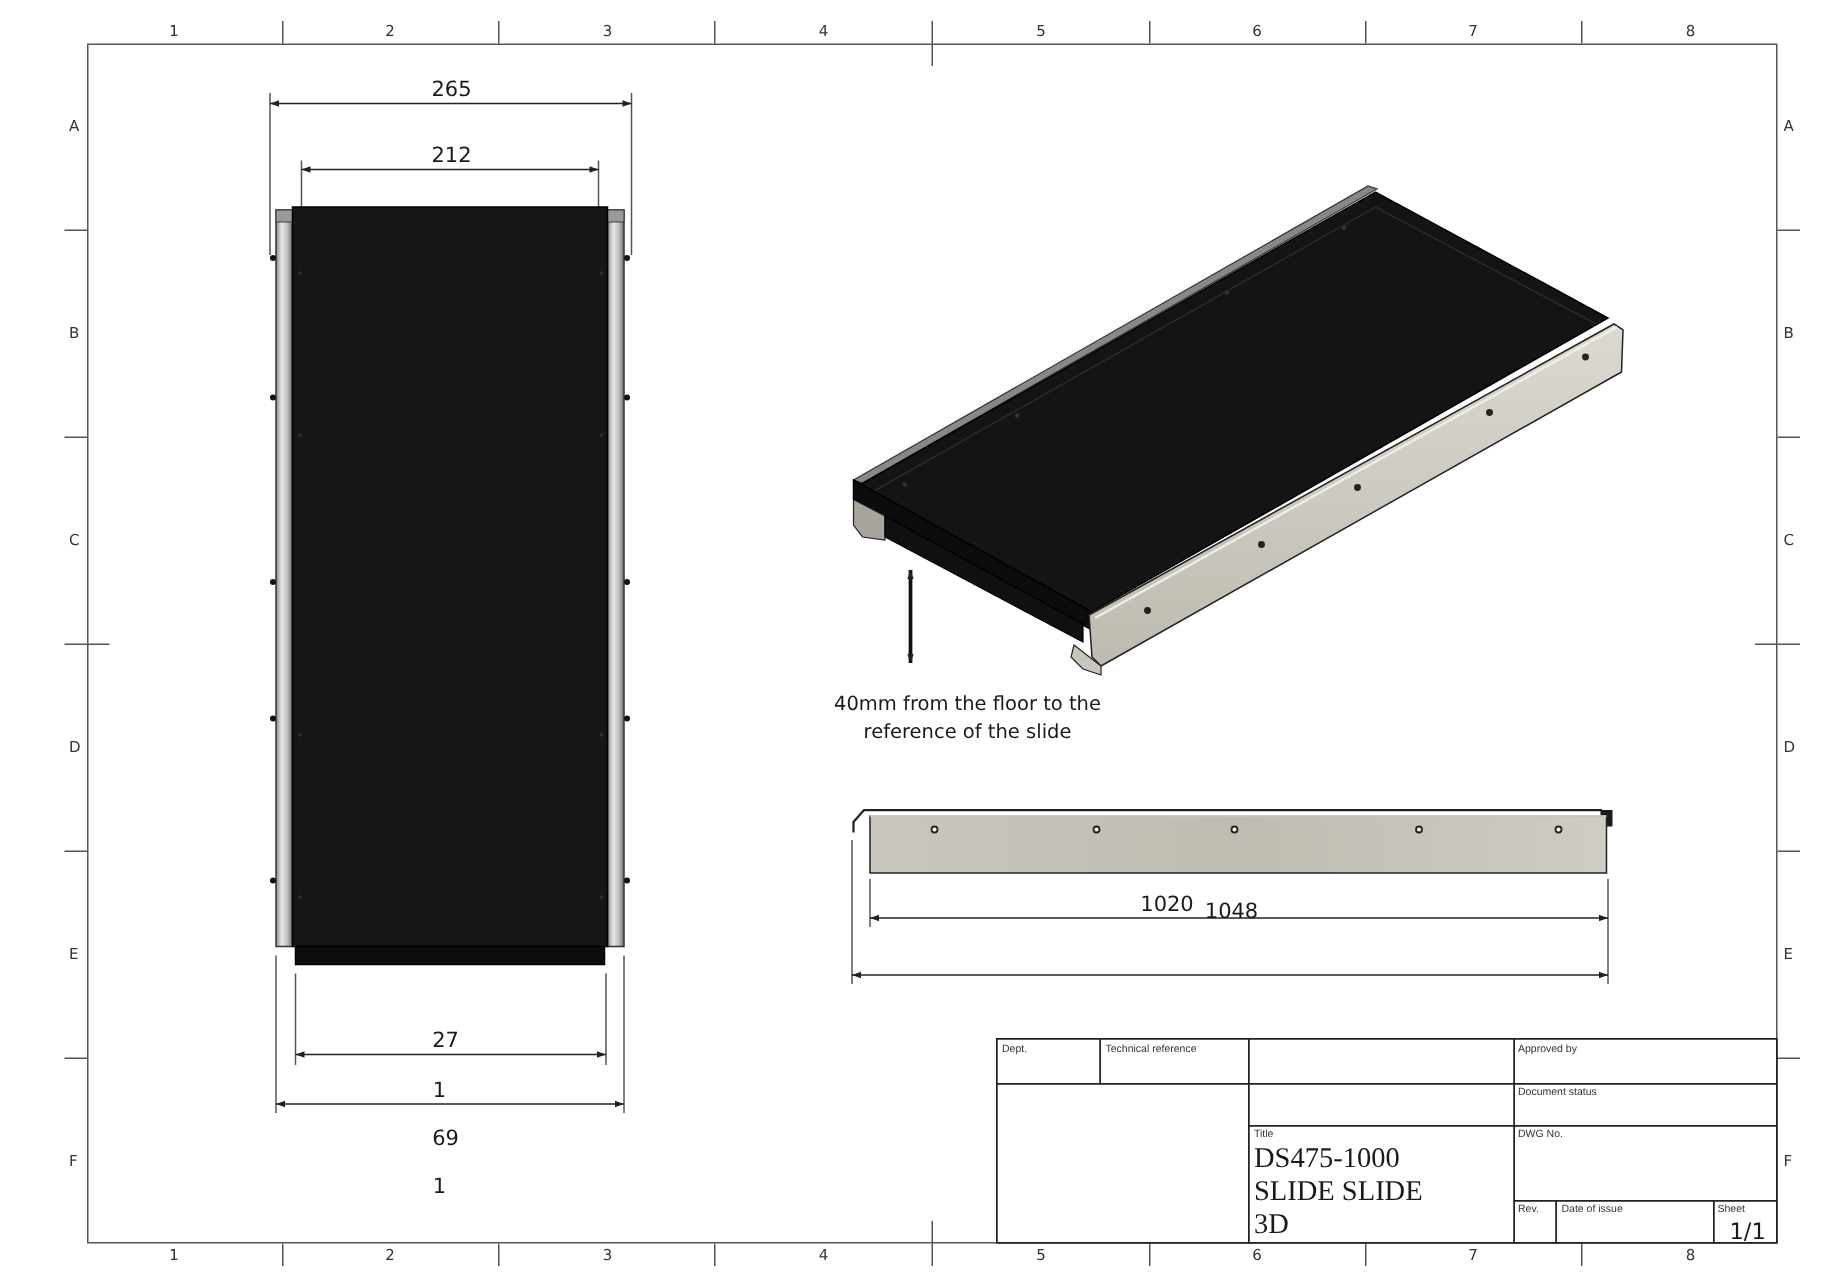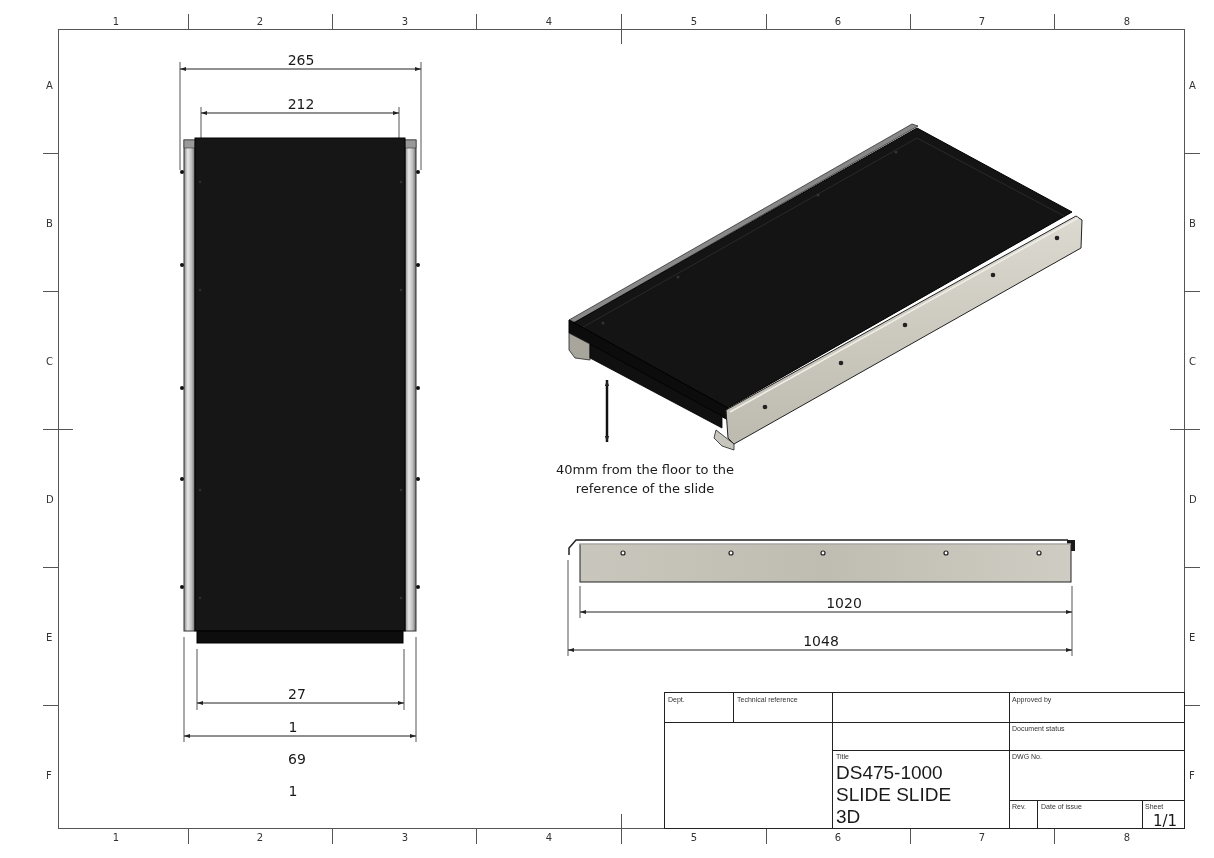--- a/index.html
+++ b/index.html
@@ -10,21 +10,21 @@
              border: 1px solid #555; box-sizing: border-box; }
     .zone-label { position: absolute; font-size: 10px; color: #333; transform: translateX(-50%); }
     .row-label { position: absolute; font-size: 10px; color: #333; transform: translateY(-50%); }
     .tick-v { position: absolute; width: 1px; background: #555; }
     .tick-h { position: absolute; height: 1px; background: #555; }
     .dim-text { position: absolute; font-size: 14px; color: #1a1a1a; transform: translateX(-50%); }
     .tb { position: absolute; border: 1px solid #222; box-sizing: border-box; }
     .tb-cell { position: absolute; border: 1px solid #222; box-sizing: border-box; }
     .tb-small { position: absolute; font-size: 7px; color: #333; font-family: "Liberation Sans", sans-serif; }
     .tb-title { position: absolute; font-size: 19px; line-height: 22px; color: #1a1a1a;
-                font-family: Liberation Sans, sans-serif; white-space: pre; }
+                font-family: Liberation Serif, serif; white-space: pre; }
     .note { position: absolute; font-size: 13px; line-height: 19px; text-align: center; color: #1a1a1a; }
     svg { position: absolute; left: 0; top: 0; }
   </style>
 </head>
 <body>
 
 <div class="frame"></div>
 
 <div class="zone-label" style="left:116px;top:16px;">1</div>
 <div class="zone-label" style="left:260px;top:16px;">2</div>
@@ -218,22 +218,22 @@
 <div class="dim-text" style="left:297px;top:686px;">27</div>
 <div class="dim-text" style="left:293px;top:719px;">1</div>
 <div class="dim-text" style="left:297px;top:751px;">69</div>
 <div class="dim-text" style="left:293px;top:783px;">1</div>
 
 <div class="note" style="left:555px;top:460px;width:180px;">
   <div>40mm from the floor to the</div>
   <div>reference of the slide</div>
 </div>
 
-<div class="dim-text" style="left:844px;top:595px;">1020</div>
-<div class="dim-text" style="left:821px;top:633px;">1048</div>
+<div class="dim-text" style="left:778px;top:595px;">1020</div>
+<div class="dim-text" style="left:821px;top:600px;">1048</div>
 
 <div class="tb" style="left:664px;top:692px;width:521px;height:137px;"></div>
 <div class="tb-cell" style="left:664px;top:692px;width:70px;height:31px;"></div>
 <div class="tb-cell" style="left:733px;top:692px;width:100px;height:31px;"></div>
 <div class="tb-cell" style="left:832px;top:692px;width:178px;height:31px;"></div>
 <div class="tb-cell" style="left:1009px;top:692px;width:176px;height:31px;"></div>
 <div class="tb-cell" style="left:664px;top:722px;width:169px;height:107px;"></div>
 <div class="tb-cell" style="left:832px;top:722px;width:178px;height:29px;"></div>
 <div class="tb-cell" style="left:1009px;top:722px;width:176px;height:29px;"></div>
 <div class="tb-cell" style="left:832px;top:750px;width:178px;height:79px;"></div>

